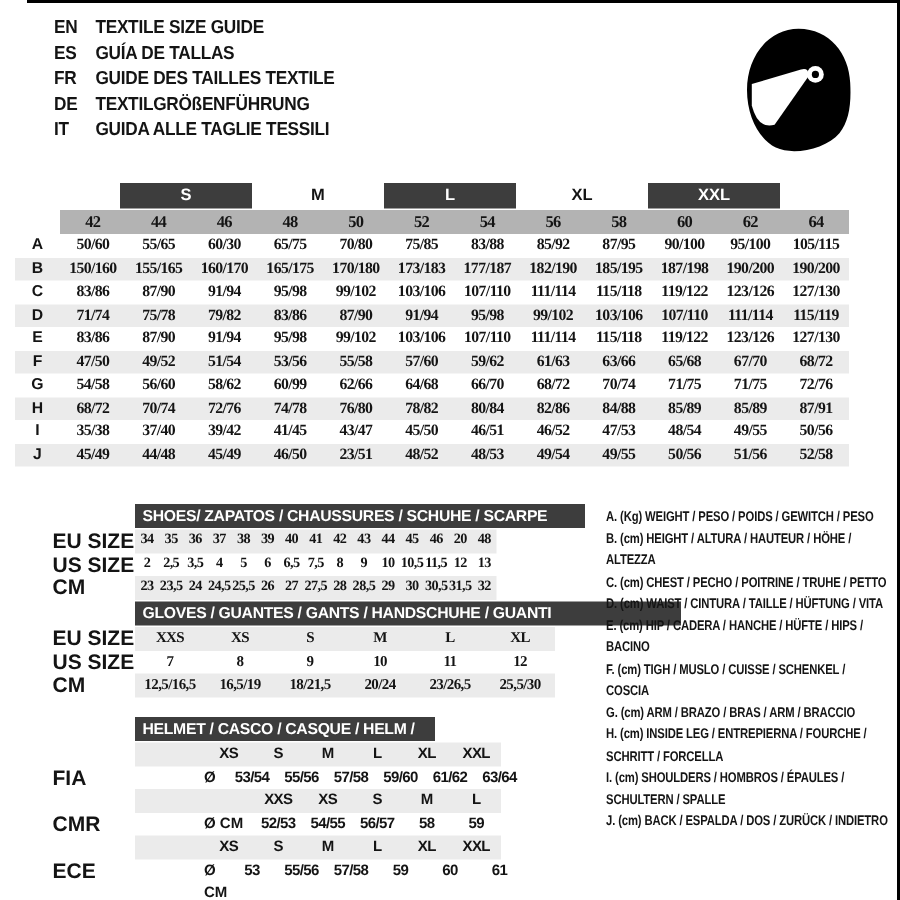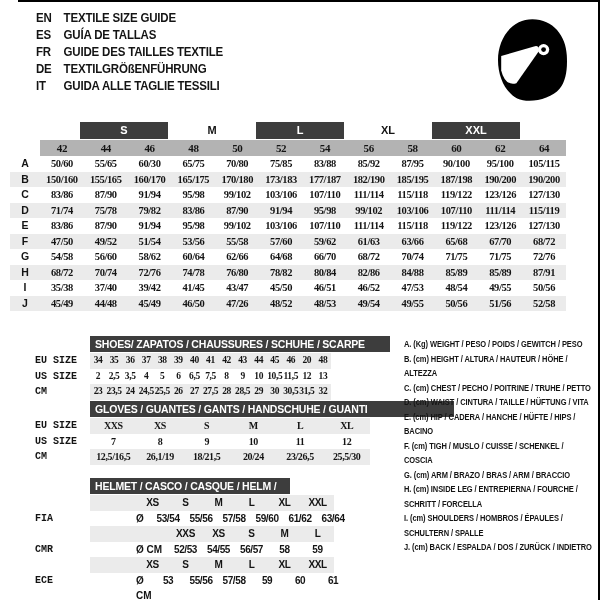--- a/index.html
+++ b/index.html
@@ -34,21 +34,21 @@
   .data-row .lbl{width:30px;text-align:center;font-size:10.5px;line-height:15.5px;}
   .data-row .cell{font-size:10.5px;line-height:15.5px;}
   #main-rows div.data-row:nth-of-type(even){background:#ebebeb;}
 
   
   .sub-table{position:absolute;left:10px;font-weight:bold;}
   .bar-row{display:flex;height:16px;margin-bottom:1px;}
   .lbl-spacer{width:80px;}
   .bar{background:#3d3d3d;color:#fff;font-size:10.5px;line-height:16px;padding-left:5px;letter-spacing:-.2px;box-sizing:border-box;}
   .sub-row{display:flex;height:15.5px;}
-  .lbl-col{width:80px;padding-left:25px;box-sizing:border-box;font-size:10px;line-height:15.5px;font-family:Liberation Mono, monospace;}
+  .lbl-col{width:80px;padding-left:25px;box-sizing:border-box;font-size:14px;line-height:15.5px;}
   .sub-row .strip{flex:0 0 auto;}
   .sub-row .cell{line-height:15.5px;}
 
   .shoes{top:336px;}
   .shoes .bar{width:300px;}
   .shoes .strip{width:241px;}
   .shoes .cell{font-size:9.5px;}
   .shoes div.sub-row:nth-of-type(odd) .strip{background:#ebebeb;}
 
   .gloves{top:401px;}
@@ -242,21 +242,21 @@
           <span class="cell">68/72</span>
         </span>
       </div>
       <div class="data-row">
         <span class="lbl">G</span>
         <span class="strip">
 
         <span class="cell">54/58</span>
           <span class="cell">56/60</span>
           <span class="cell">58/62</span>
-          <span class="cell">60/64</span>
+          <span class="cell">60/99</span>
           <span class="cell">62/66</span>
           <span class="cell">64/68</span>
           <span class="cell">66/70</span>
           <span class="cell">68/72</span>
           <span class="cell">70/74</span>
           <span class="cell">71/75</span>
           <span class="cell">71/75</span>
           <span class="cell">72/76</span>
         </span>
       </div>
@@ -297,21 +297,21 @@
         </span>
       </div>
       <div class="data-row">
         <span class="lbl">J</span>
         <span class="strip">
 
         <span class="cell">45/49</span>
           <span class="cell">44/48</span>
           <span class="cell">45/49</span>
           <span class="cell">46/50</span>
-          <span class="cell">47/26</span>
+          <span class="cell">23/51</span>
           <span class="cell">48/52</span>
           <span class="cell">48/53</span>
           <span class="cell">49/54</span>
           <span class="cell">49/55</span>
           <span class="cell">50/56</span>
           <span class="cell">51/56</span>
           <span class="cell">52/58</span>
         </span>
       </div>
     </div>
@@ -419,21 +419,21 @@
           <span class="cell">10</span>
           <span class="cell">11</span>
           <span class="cell">12</span>
         </span>
       </div>
       <div class="sub-row">
         <span class="lbl-col">CM</span>
         <span class="strip">
 
         <span class="cell">12,5/16,5</span>
-          <span class="cell">26,1/19</span>
+          <span class="cell">16,5/19</span>
           <span class="cell">18/21,5</span>
           <span class="cell">20/24</span>
           <span class="cell">23/26,5</span>
           <span class="cell">25,5/30</span>
         </span>
       </div>
     </div>
 </div>
 
 <div class="sub-table helmet-table">

